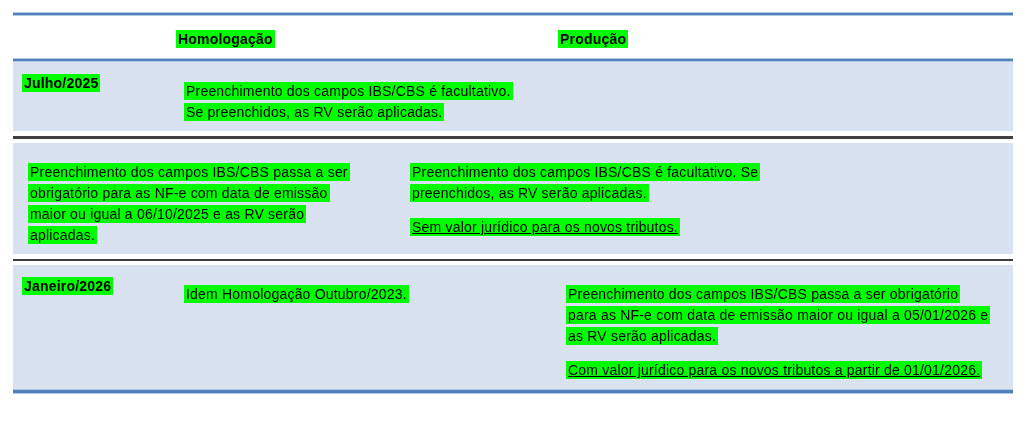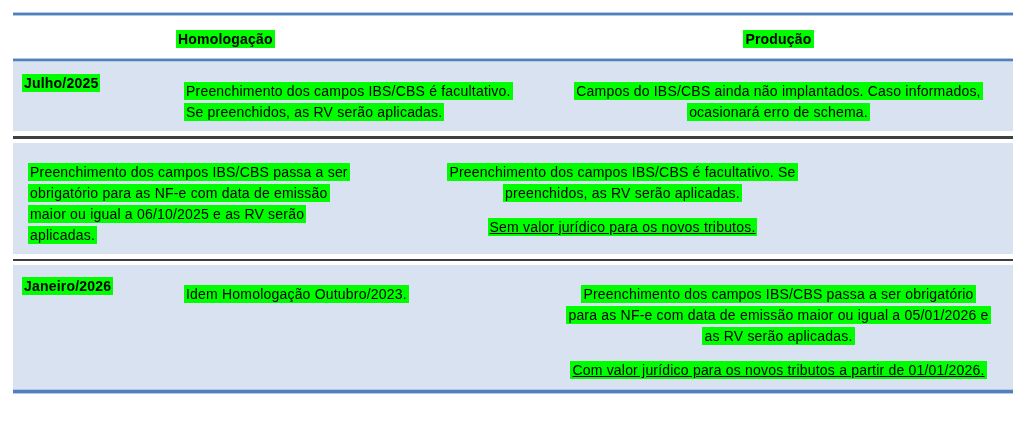--- a/index.html
+++ b/index.html
@@ -34,21 +34,21 @@
   .c {
     box-sizing: border-box;
     padding: 11px 7px 0 7px;
     font-size: 14px;
     line-height: 21px;
     letter-spacing: 0.2px;
   }
   .row.header .c { padding-top: 13px; padding-bottom: 8px; }
   .c1 { width: 156px; padding-left: 9px; }
   .c2 { width: 382px; padding-right: 26px; }
-  .c3 { width: 462px; padding-right: 14px; text-align: center; }
+  .c3 { width: 462px; padding-right: 14px; }
   .c p { margin: 8px; }
   .c p + p { margin-top: 13px; text-decoration: underline; }
   mark {
     background: var(--highlight);
     color: var(--text, #000);
     padding: 1px 2px;
     -webkit-box-decoration-break: clone;
     box-decoration-break: clone;
   }
   .bold { font-weight: 700; }
@@ -78,23 +78,20 @@
 
   <div class="bline"></div>
 
   <div class="row body">
     <div class="c c1">
       <mark class="bold">Julho/2025</mark>
     </div>
     <div class="c c2">
       <p><mark>Preenchimento dos campos IBS/CBS é facultativo. Se preenchidos, as RV serão aplicadas.</mark></p>
     </div>
-    <div class="c c3">
-      <p><mark>Campos do IBS/CBS ainda não implantados. Caso informados, ocasionará erro de schema.</mark></p>
-    </div>
   </div>
 
   <div class="sep">
     <div class="sep-line"></div>
   </div>
 
   <div class="row body">
     <div class="c c2">
       <p><mark>Preenchimento dos campos IBS/CBS passa a ser obrigatório para as NF-e com data de emissão maior ou igual a 06/10/2025 e as RV serão aplicadas.</mark></p>
     </div>

